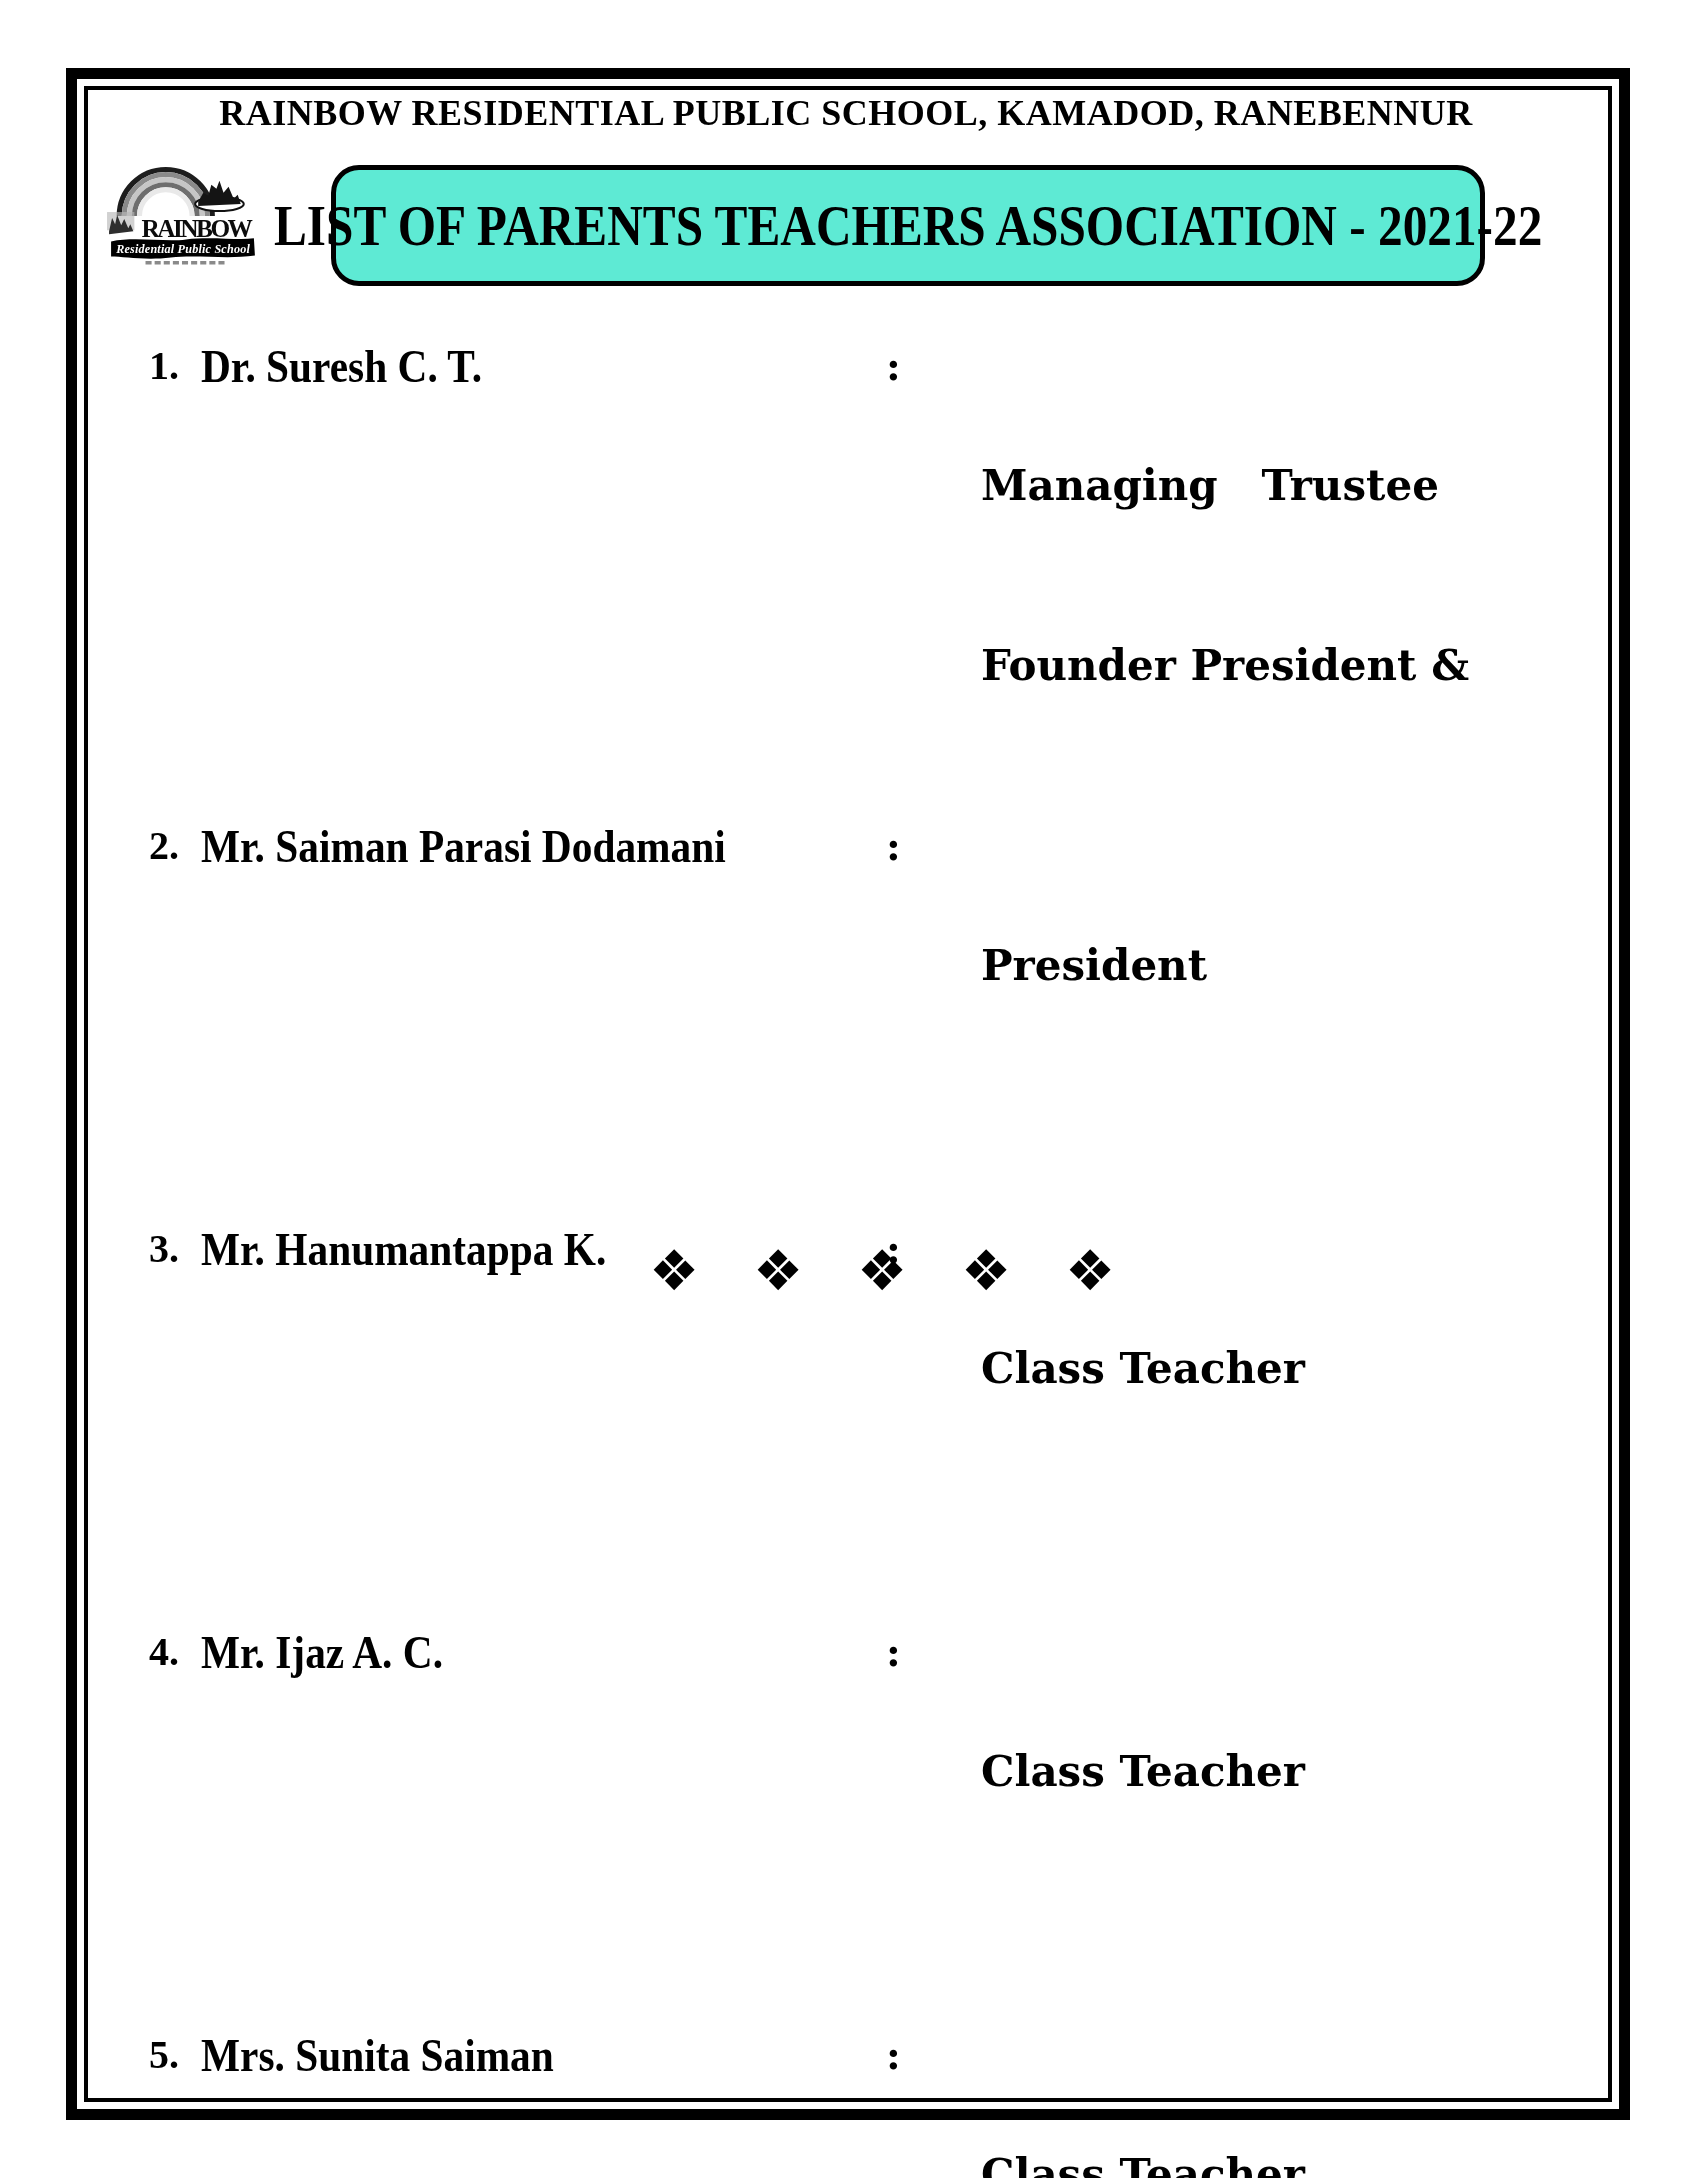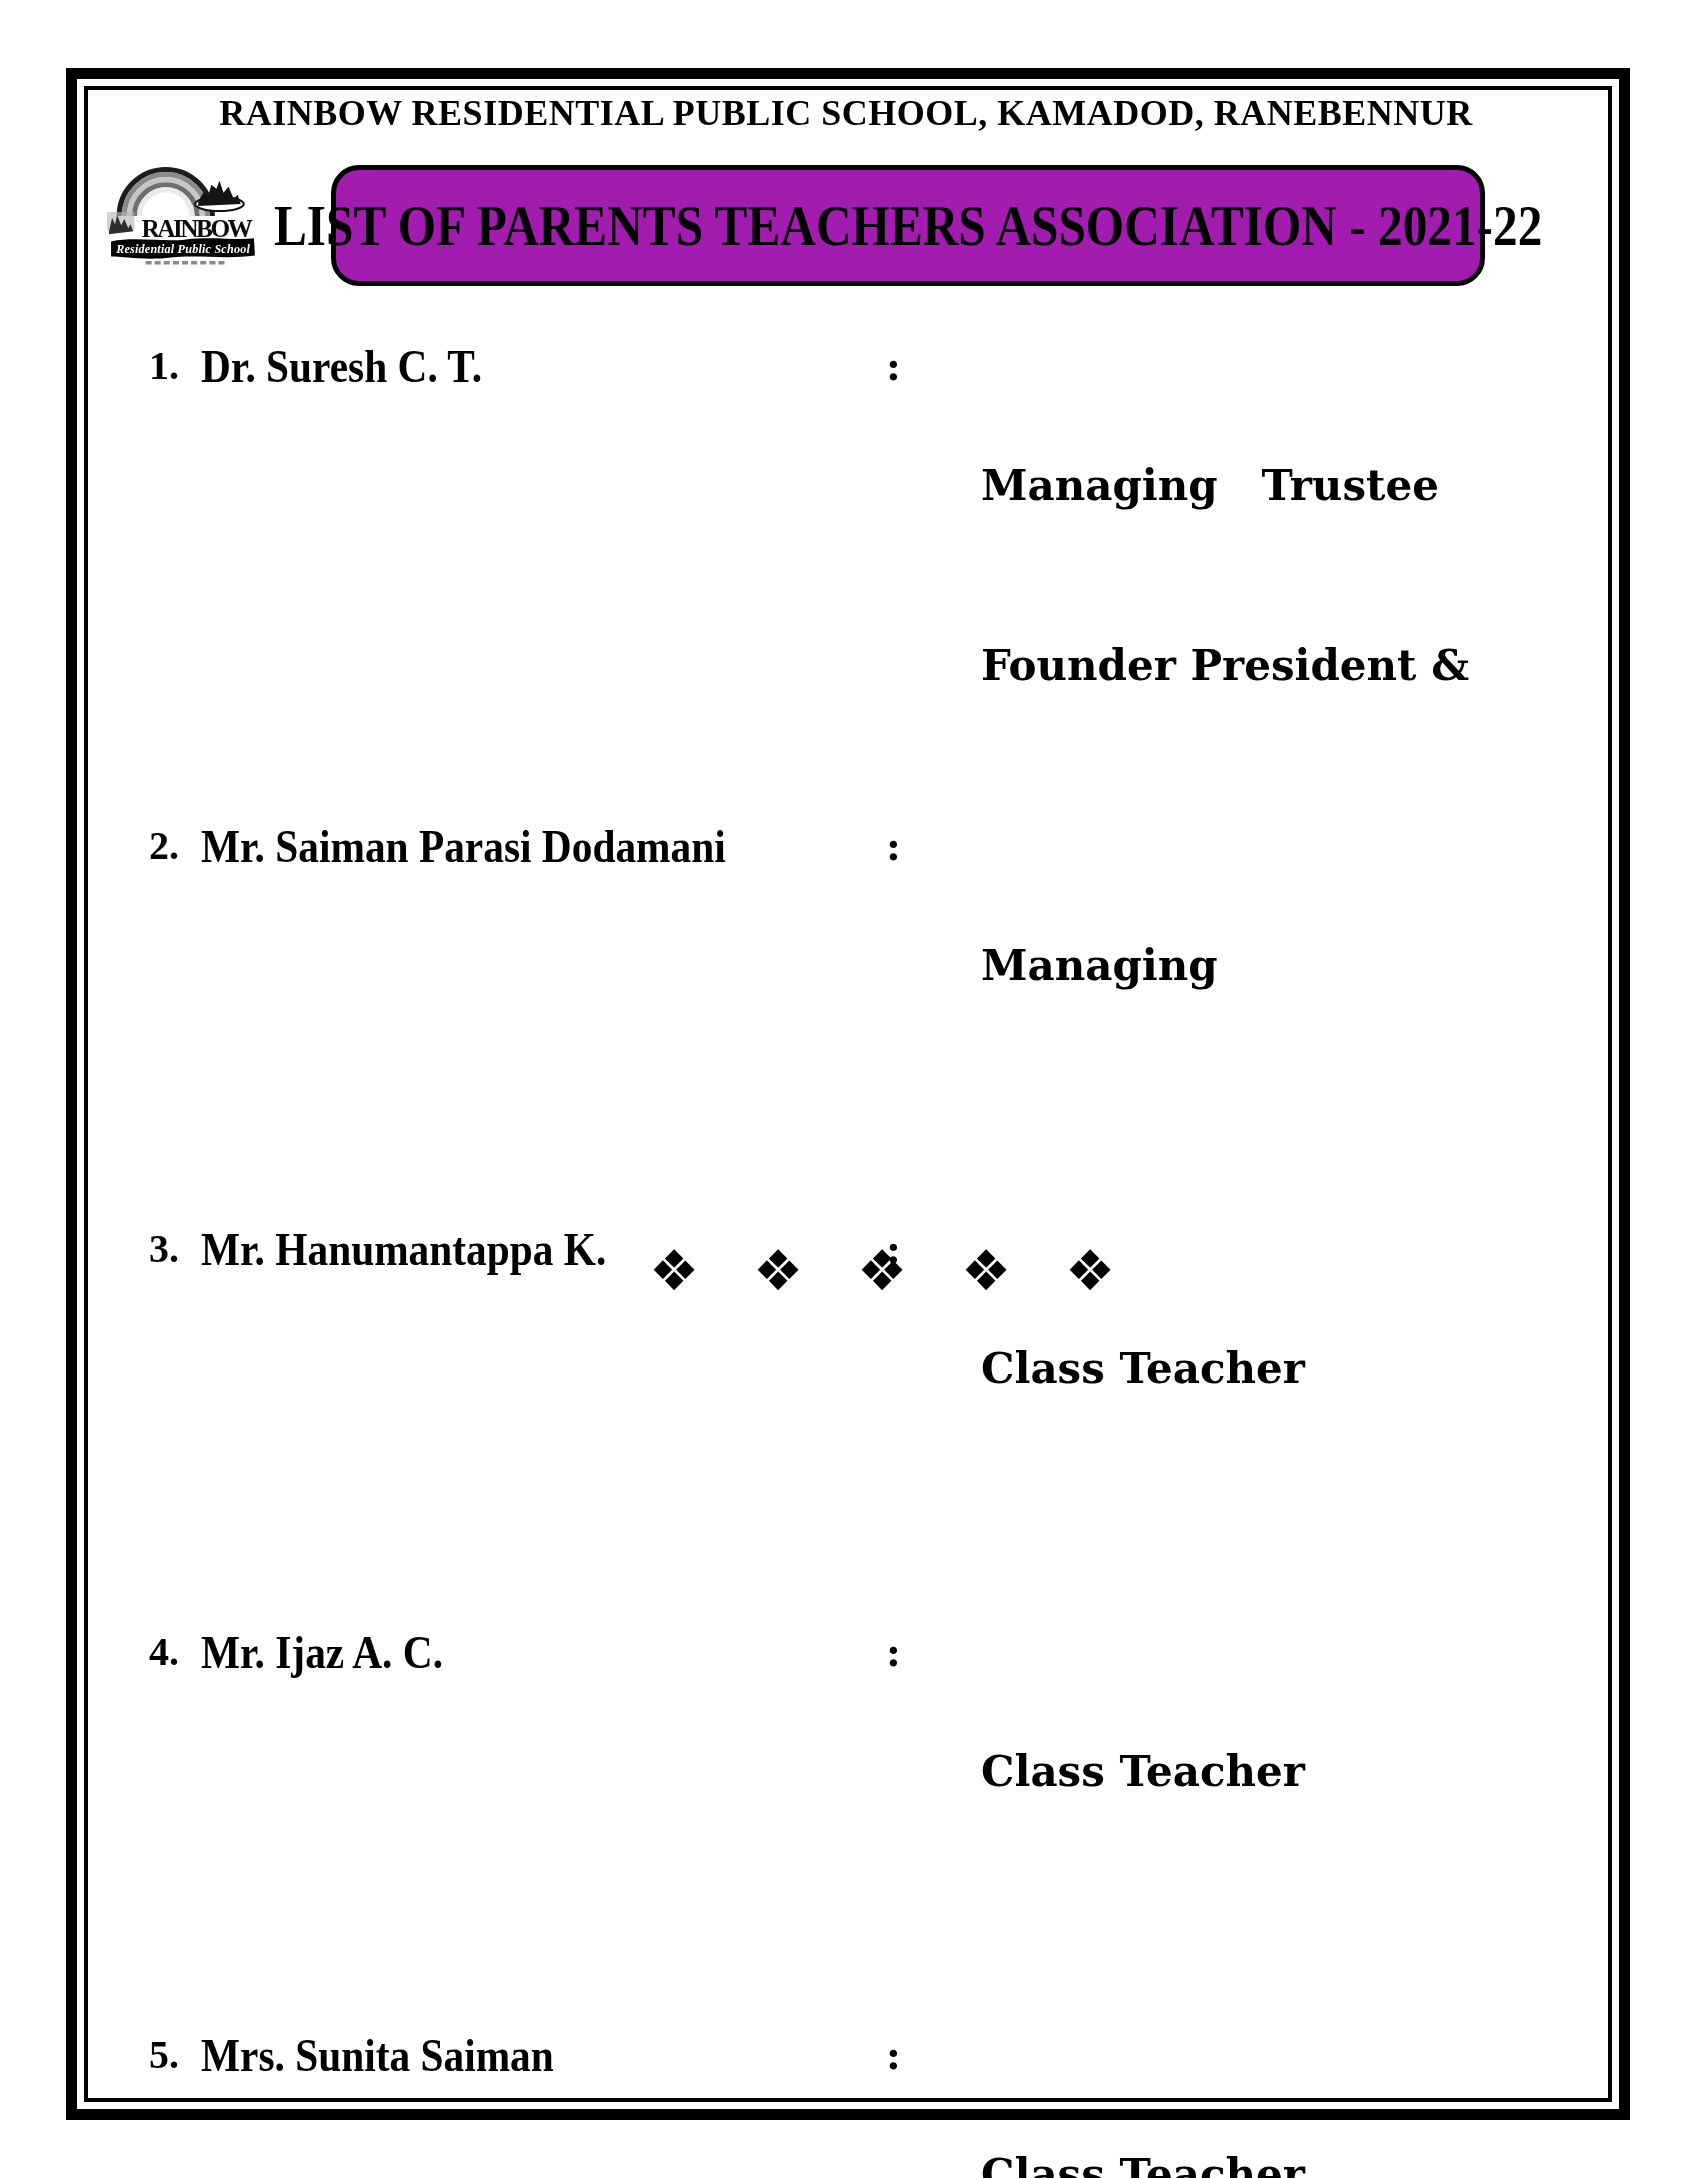--- a/index.html
+++ b/index.html
@@ -40,21 +40,21 @@
 
   .title-box {
     position: absolute;
     left: 331px; top: 165px;
     width: 1144px; height: 111px;
     border: 5px solid #000;
     border-radius: 28px;
     display: flex;
     align-items: center;
     justify-content: center;
-    background: #a21caf;
+    background: #5eead4;
   }
   .title-box .title {
     font-size: 58px;
     font-weight: bold;
     white-space: nowrap;
     transform: scaleX(0.85);
   }
 
   .pta-list {
     position: absolute;
@@ -145,21 +145,21 @@
     <span class="role">
       <span>Managing   Trustee</span>
       <span>Founder President &amp;</span>
     </span>
   </div>
     <div class="row">
     <span class="num">2.</span>
     <span class="name">Mr. Saiman Parasi Dodamani</span>
     <span class="colon">:</span>
     <span class="role">
-      <span>Managing</span>
+      <span>President</span>
       
     </span>
   </div>
     <div class="row">
     <span class="num">3.</span>
     <span class="name">Mr. Hanumantappa K.</span>
     <span class="colon">:</span>
     <span class="role">
       <span>Class Teacher</span>
       

